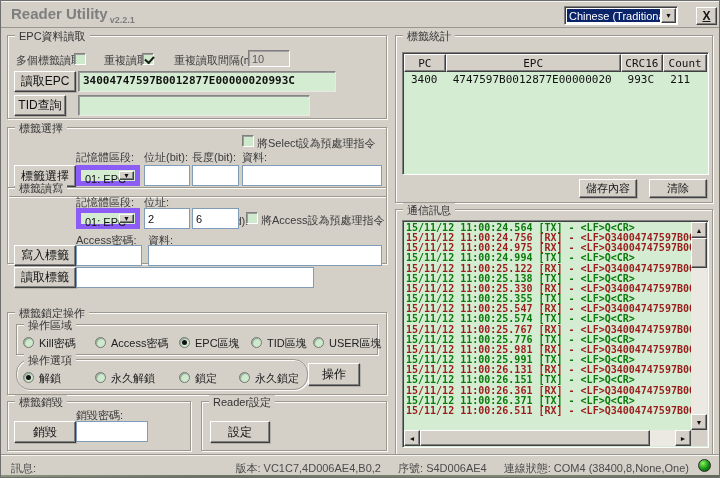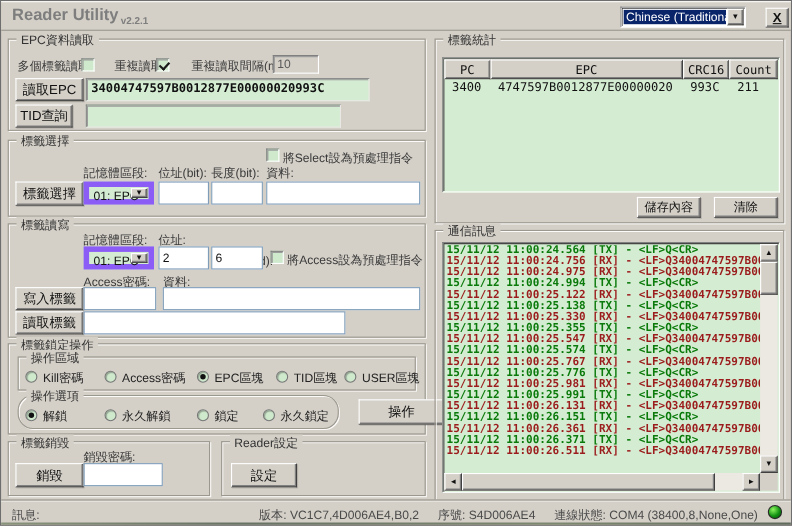--- a/index.html
+++ b/index.html
@@ -153,21 +153,21 @@
     <div class="btn" style="left:6px; top:37px; width:62px; height:22px;">標籤選擇</div>
     <div class="combo" style="left:68px; top:37px; width:64px;">
       <span class="ctext">01: EPC</span>
       <span class="combo-btn">▼</span>
     </div>
     <input class="txt" style="left: 136px; top: 37px; width: 46px; height: 21px;" value="">
     <input class="txt" style="left: 184px; top: 37px; width: 47px; height: 21px;" value="">
     <input class="txt" style="left: 234px; top: 37px; width: 140px; height: 21px;" value="">
   </div>
 
-  <div class="group" style="left:6px; top:202px; width:380px; height:104px;">
+  <div class="group" style="left:6px; top:186px; width:380px; height:77px;">
     <div class="glabel">標籤讀寫</div>
     <div class="lbl" style="left:68px; top:7px;">記憶體區段:</div>
     <div class="lbl" style="left:136px; top:7px;">位址:</div>
     <div class="lbl" style="left:184px; top:7px;margin-top:19px;">長度(word):</div>
     <div class="combo" style="left:68px; top:20px; width:64px;">
       <span class="ctext">01: EPC</span>
       <span class="combo-btn">▼</span>
     </div>
     <input class="txt" style="left: 136px; top: 20px; width: 46px; height: 21px;" value="2">
     <input class="txt" style="left: 184px; top: 20px; width: 47px; height: 21px;" value="6">
@@ -219,21 +219,21 @@
       </div>
       <div class="radio-item" style="left:162px; top:11px;">
         <span class="radio"></span>
         <span class="rlabel">鎖定</span>
       </div>
       <div class="radio-item" style="left:222px; top:11px;">
         <span class="radio"></span>
         <span class="rlabel">永久鎖定</span>
       </div>
     </div>
-    <div class="btn" style="left:318px; top:50px; width:78px; height:23px;">操作</div>
+    <div class="btn" style="left:300px; top:50px; width:52px; height:23px;">操作</div>
   </div>
 
   <div class="group" style="left:6px; top:400px; width:184px; height:50px;">
     <div class="glabel">標籤銷毀</div>
     <div class="lbl" style="left:68px; top:6px;">銷毀密碼:</div>
     <div class="btn" style="left:6px; top:19px; width:62px; height:22px;">銷毀</div>
     <input class="txt" style="left: 68px; top: 19px; width: 72px; height: 21px;" value="">
   </div>
 
   <div class="group" style="left:200px; top:400px; width:186px; height:50px;">

